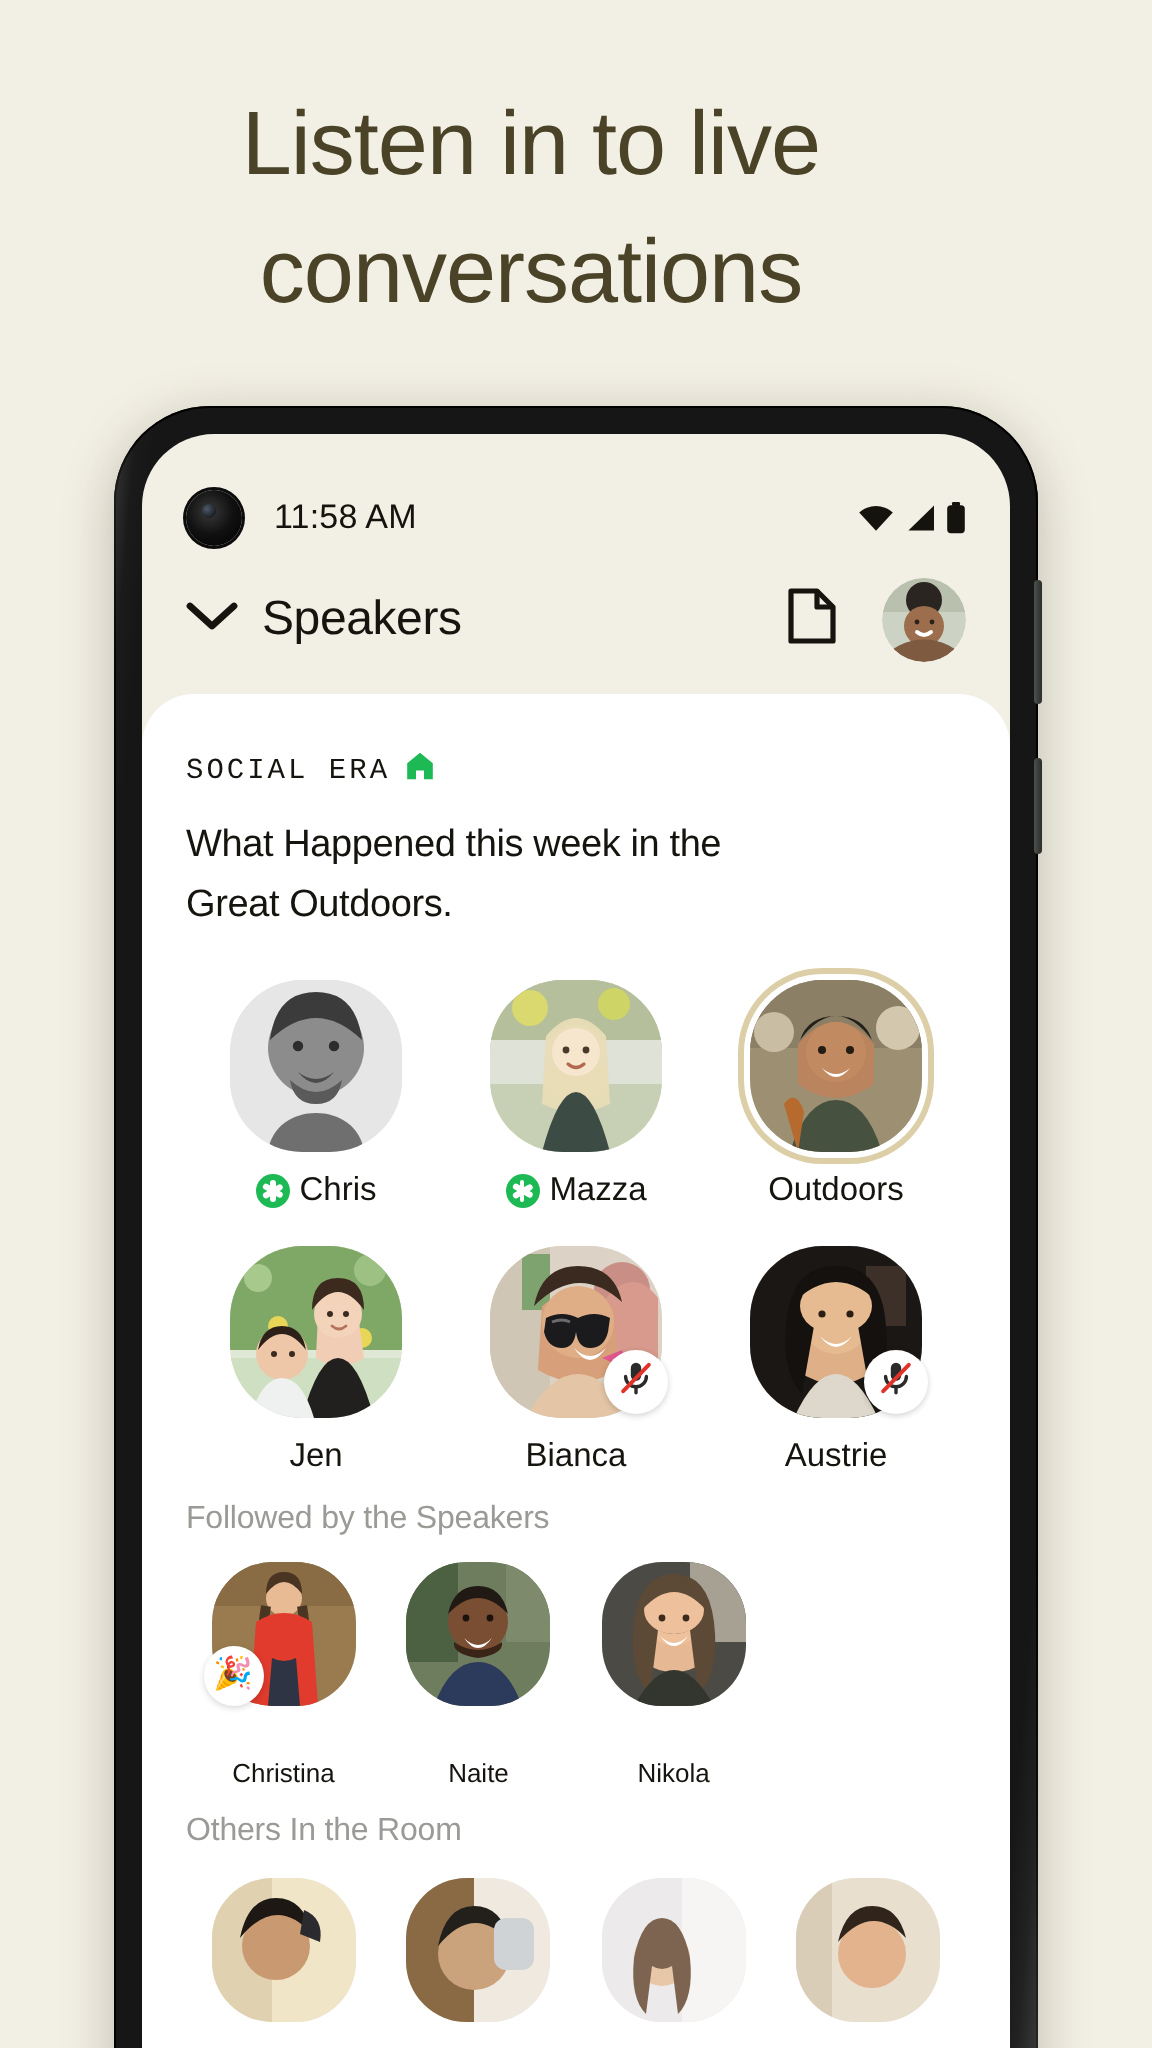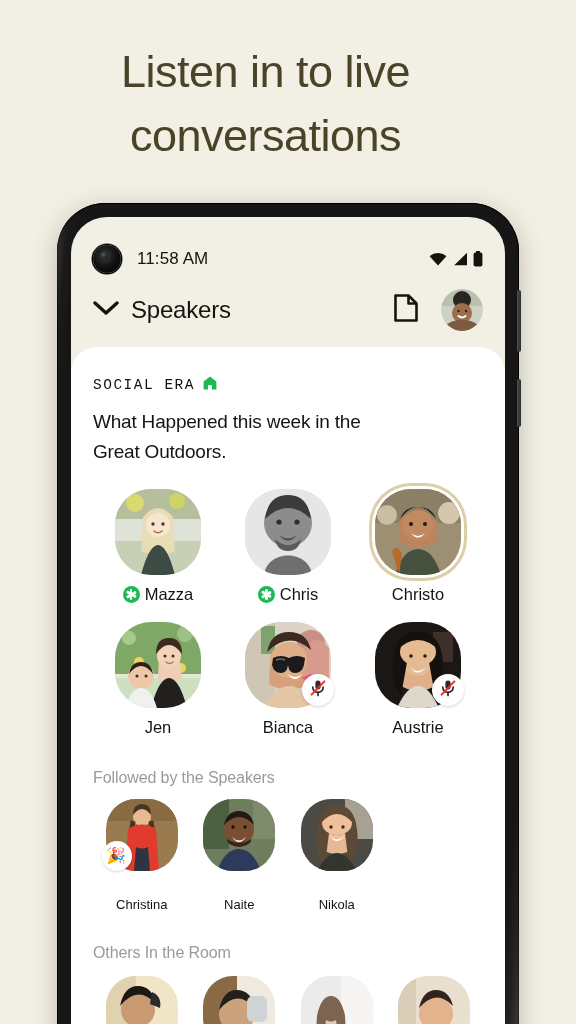--- a/index.html
+++ b/index.html
@@ -277,21 +277,21 @@
     background: #fff;
     box-shadow: 0 1px 3px rgba(0,0,0,0.16);
     display: flex;
     align-items: center;
     justify-content: center;
     font-size: 16px;
     line-height: 1;
   }
 
   .section-label {
-    margin-top: 32px;
+    margin-top: 13px;
     font-size: 16px;
     color: #9A9A96;
     letter-spacing: -0.1px;
   }
   .others-row {
     display: grid;
     grid-template-columns: repeat(4, 1fr);
     margin-top: 14px;
   }
 </style>
@@ -381,20 +381,43 @@
 
       <div class="card-title">What Happened this week in the
 Great Outdoors.</div>
 
       <div class="speaker-grid">
 
         <div class="person">
           <div class="av-wrap">
             <div class="avatar">
               <svg width="86" height="86" viewBox="0 0 86 86">
+                <rect width="86" height="86" fill="#e6e6e6"></rect>
+                <circle cx="43" cy="34" r="24" fill="#8c8c8c"></circle>
+                <path d="M19 86 C22 60 64 60 67 86Z" fill="#6f6f6f"></path>
+                <path d="M20 30 q23 -22 46 0 q-3 -24 -23 -24 q-20 0 -23 24Z" fill="#3b3b3b"></path>
+                <circle cx="34" cy="33" r="2.6" fill="#2d2d2d"></circle>
+                <circle cx="52" cy="33" r="2.6" fill="#2d2d2d"></circle>
+                <path d="M34 46 q9 7 18 0 q-9 11 -18 0Z" fill="#4b4b4b"></path>
+                <path d="M30 50 q13 12 26 0 q-2 12 -13 12 q-11 0 -13 -12Z" fill="#5a5a5a"></path>
+              </svg>
+            </div>
+          </div>
+          <div class="person-name">
+            <span class="mod-badge">
+                <i></i>
+              </span>
+            <span>Chris</span>
+          </div>
+        </div>
+
+        <div class="person">
+          <div class="av-wrap">
+            <div class="avatar">
+              <svg width="86" height="86" viewBox="0 0 86 86">
                 <rect width="86" height="86" fill="#c7cfb4"></rect>
                 <rect y="0" width="86" height="30" fill="#b5bf9b"></rect>
                 <rect y="30" width="86" height="22" fill="#dfe2d6"></rect>
                 <circle cx="20" cy="14" r="9" fill="#d9d96f"></circle>
                 <circle cx="62" cy="12" r="8" fill="#cfd467"></circle>
                 <path d="M32 30 q11 -14 22 0 l3 26 q-14 10 -28 0Z" fill="#efe0c3"></path>
                 <circle cx="43" cy="36" r="14" fill="#f4e2c6"></circle>
                 <path d="M28 28 q15 -18 30 0 l2 34 q-17 8 -34 0Z" fill="#e8dcb6" opacity="0.95"></path>
                 <circle cx="43" cy="36" r="12" fill="#f6e6cd"></circle>
                 <circle cx="38" cy="35" r="1.7" fill="#4a382a"></circle>
@@ -402,43 +425,20 @@
                 <path d="M39 42 q4 3.5 8 0" stroke="#b4694f" stroke-width="1.6" fill="none" stroke-linecap="round"></path>
                 <path d="M26 86 q8 -30 17 -30 q9 0 17 30Z" fill="#3c4b43"></path>
               </svg>
             </div>
           </div>
           <div class="person-name">
             <span class="mod-badge">
                 <i></i>
               </span>
             <span>Mazza</span>
-          </div>
-        </div>
-
-        <div class="person">
-          <div class="av-wrap">
-            <div class="avatar">
-              <svg width="86" height="86" viewBox="0 0 86 86">
-                <rect width="86" height="86" fill="#e6e6e6"></rect>
-                <circle cx="43" cy="34" r="24" fill="#8c8c8c"></circle>
-                <path d="M19 86 C22 60 64 60 67 86Z" fill="#6f6f6f"></path>
-                <path d="M20 30 q23 -22 46 0 q-3 -24 -23 -24 q-20 0 -23 24Z" fill="#3b3b3b"></path>
-                <circle cx="34" cy="33" r="2.6" fill="#2d2d2d"></circle>
-                <circle cx="52" cy="33" r="2.6" fill="#2d2d2d"></circle>
-                <path d="M34 46 q9 7 18 0 q-9 11 -18 0Z" fill="#4b4b4b"></path>
-                <path d="M30 50 q13 12 26 0 q-2 12 -13 12 q-11 0 -13 -12Z" fill="#5a5a5a"></path>
-              </svg>
-            </div>
-          </div>
-          <div class="person-name">
-            <span class="mod-badge">
-                <i></i>
-              </span>
-            <span>Chris</span>
           </div>
         </div>
 
         <div class="person">
           <div class="av-wrap">
             <div class="avatar speaking">
               <svg width="86" height="86" viewBox="0 0 86 86">
                 <rect width="86" height="86" fill="#9d8f72"></rect>
                 <rect y="0" width="86" height="34" fill="#8b7f66"></rect>
                 <circle cx="12" cy="26" r="10" fill="#c9bda4"></circle>
@@ -448,21 +448,21 @@
                 <path d="M25 30 q18 -24 36 0 q-4 -12 -18 -12 q-14 0 -18 12Z" fill="#24201b"></path>
                 <circle cx="36" cy="35" r="2" fill="#241b13"></circle>
                 <circle cx="50" cy="35" r="2" fill="#241b13"></circle>
                 <path d="M36 44 q7 6 14 0 q-7 9 -14 0Z" fill="#fff"></path>
                 <path d="M20 86 q8 -26 23 -26 q15 0 23 26Z" fill="#46513f"></path>
                 <path d="M17 62 q6 -8 10 4 l-3 20Z" fill="#b66a2e"></path>
               </svg>
             </div>
           </div>
           <div class="person-name">
-            <span>Christo</span>
+            <span>Outdoors</span>
           </div>
         </div>
 
         <div class="person">
           <div class="av-wrap">
             <div class="avatar">
               <svg width="86" height="86" viewBox="0 0 86 86">
                 <rect width="86" height="86" fill="#dfe8d4"></rect>
                 <path d="M0 0h86v52H0Z" fill="#7fa867"></path>
                 <circle cx="14" cy="16" r="7" fill="#a8c98c"></circle>

